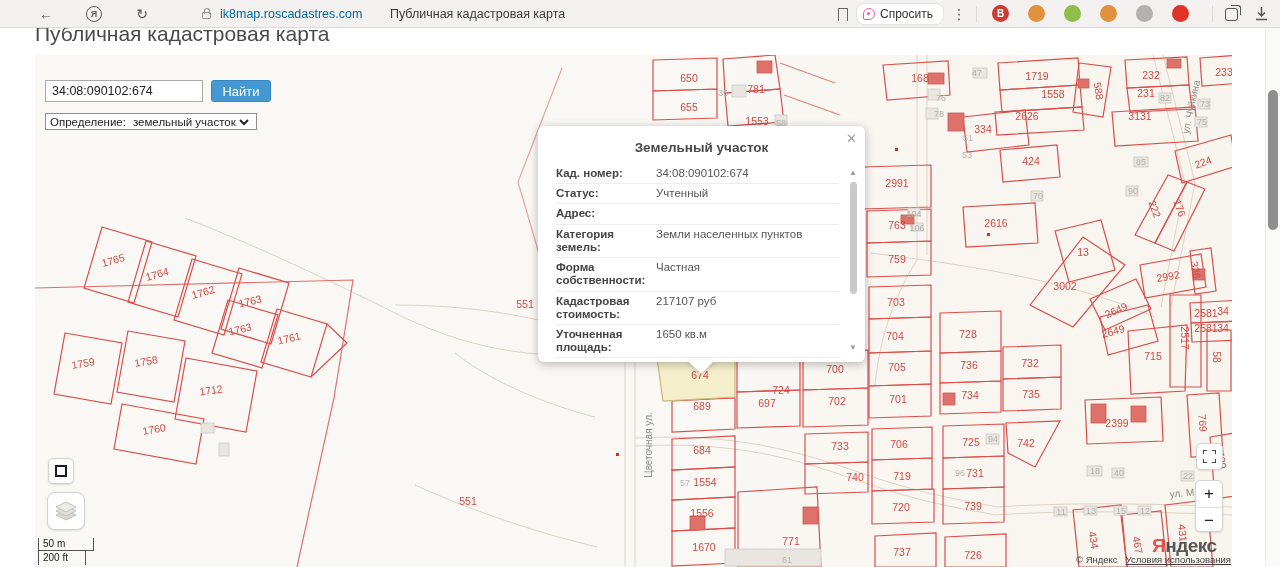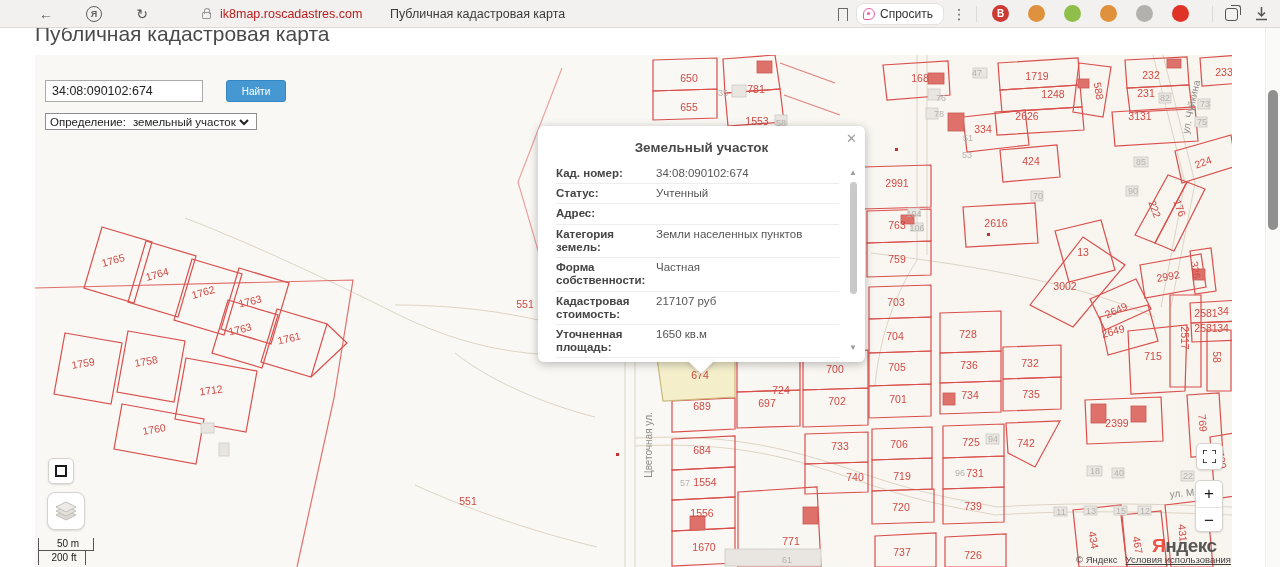--- a/index.html
+++ b/index.html
@@ -10,21 +10,21 @@
   .chrome { position:absolute; left:0; top:0; width:1280px; height:28px;
     background:#f3f1ef; border-bottom:1px solid #dcdad6; z-index:60; }
   .chrome .ic { position:absolute; top:0; height:28px; display:flex; align-items:center;
     justify-content:center; color:#555; font-size:14px; cursor:pointer; }
   .ya-logo { width:16px; height:16px; border:1.6px solid #5f5f5f; border-radius:50%;
     font-size:9px; font-weight:bold; color:#5f5f5f; display:flex; align-items:center; justify-content:center; }
   .lock { width:9px; height:7px; border:1.2px solid #9a9896; border-radius:1px; position:relative; margin-top:3px;}
   .lock:before { content:''; position:absolute; left:1px; top:-5px; width:4px; height:5px;
     border:1.2px solid #9a9896; border-bottom:none; border-radius:3px 3px 0 0; }
   .url { position:absolute; left:220px; top:0; height:28px; display:flex; align-items:center;
-    font-size:12.5px; color:#b91c1c; cursor:pointer; }
+    font-size:12.5px; color:#0369a1; cursor:pointer; }
   .tabtitle { position:absolute; left:390px; top:0; height:28px; display:flex; align-items:center;
     font-size:12.5px; color:#3a3a3a; }
   .ask { position:absolute; left:856px; top:3px; height:22px; padding:0 10px 0 6px; background:#fff;
     border:1px solid #e4e1de; border-radius:8px; display:flex; align-items:center; gap:5px;
     font-size:12px; color:#333; cursor:pointer; }
   .ask .spark { width:12px; height:12px; border:1.4px solid #e85daa; border-radius:50% 50% 50% 2px; position:relative;}
   .ask .spark:before { content:''; position:absolute; left:3px; top:3px; width:3px; height:3px; background:#e85daa; border-radius:50%;}
   .ext { width:17px; height:17px; border-radius:50%; display:flex; align-items:center; justify-content:center;
     color:#fff; font-size:10px; font-weight:bold; cursor:pointer; }
   .sep { position:absolute; top:6px; width:1px; height:16px; background:#dddad6; }
@@ -52,22 +52,22 @@
   #map-labels { position:absolute; left:0; top:0; width:100%; height:100%; pointer-events:none; }
   .ml { position:absolute; transform:translate(-50%,-50%); white-space:nowrap; }
   .ml.p { color:#cf4a44; font-size:10.5px; }
   .ml.b { color:#b5b2ad; font-size:9px; }
   .ml.s { color:#8d8b87; font-size:10px; }
 
   
   .search-box { position:absolute; left:45px; top:80px; z-index:20; display:flex; }
   .search-input { width:158px; height:22px; border:1px solid #a9a9a9; background:#fff; padding:0 6px;
     font-size:12.5px; color:#222; font-family:"Liberation Sans",sans-serif; }
-  .find-btn { margin-left:23px; width:60px; height:22px; background:#4698d2; border:1px solid #3286c2;
-    border-radius:3px; color:#fff; font-size:10px; cursor:pointer; font-family:"Liberation Sans",sans-serif;}
+  .find-btn { margin-left:8px; width:60px; height:22px; background:#4698d2; border:1px solid #3286c2;
+    border-radius:3px; color:#fff; font-size:13px; cursor:pointer; font-family:"Liberation Sans",sans-serif;}
   .filter { position:absolute; left:45px; top:113px; z-index:20; height:17px; background:#fff;
     border:1px solid #8f8f8f; display:flex; align-items:center; padding:0 4px; font-size:11.5px; color:#222; }
   .filter select { border:none; background:#fff; font-size:11.5px; color:#222; margin-left:3px;
     font-family:"Liberation Sans",sans-serif; }
 
   
   .popup { position:absolute; left:538px; top:126px; width:327px; height:236px; background:#fff;
     border-radius:6px; box-shadow:0 2px 10px rgba(0,0,0,.28); z-index:30; overflow:hidden; }
   .popup:after { content:''; position:absolute2; }
   .popup-ptr { position:absolute; left:687px; top:360px; width:0; height:0; z-index:31;
@@ -93,21 +93,21 @@
   .ruler-ic { width:12px; height:12px; border:2px dashed #1a1a1a; }
   .layers-btn { left:47px; top:492px; width:38px; height:38px; border-radius:8px; }
   .fs-btn { left:1196px; top:443px; width:27px; height:27px; border-radius:5px; }
   .zoom-pill { position:absolute; left:1195px; top:480px; width:28px; height:52px; background:#fff;
     border:1px solid #d6d3cf; border-radius:5px; box-shadow:0 1px 2px rgba(0,0,0,.12); z-index:25; }
   .zoom-pill .z { height:26px; display:flex; align-items:center; justify-content:center; font-size:17px;
     color:#1a1a1a; cursor:pointer; }
   .zoom-pill .z + .z { border-top:1px solid #e4e1de; }
 
   
-  .scale { position:absolute; left:38px; top:538px; z-index:25; font-size:10px; color:#222;text-align:center; }
+  .scale { position:absolute; left:38px; top:538px; z-index:25; font-size:10px; color:#222; }
   .scale .m { border-bottom:1px solid #555; border-left:1px solid #555; border-right:1px solid #555;
     width:56px; padding:0 0 1px 4px; }
   .scale .f { border-left:1px solid #555; border-right:1px solid #555; width:48px; padding:1px 0 2px 4px; }
 
   
   .ylogo { position:absolute; left:1152px; top:535px; font-size:19px; font-weight:bold; color:#3c3c3c;
     opacity:.85; z-index:24; letter-spacing:-0.5px;}
   .ylogo .r { color:#e8362a; }
   .attrib { position:absolute; left:1076px; top:554px; font-size:9.5px; color:#3f3f3f; z-index:24; white-space:nowrap;}
   .attrib a { color:#3f3f3f; text-decoration:underline; cursor:pointer; }
@@ -366,21 +366,21 @@
       <span class="ml p" style="left: 996px; top: 339px;">735</span>
       <span class="ml p" style="left: 862px; top: 170px;">763</span>
       <span class="ml p" style="left: 862px; top: 204px;">759</span>
       <span class="ml p" style="left: 862px; top: 128px;">2991</span>
       <span class="ml p" style="left: 861px; top: 247px;">703</span>
       <span class="ml p" style="left: 860px; top: 281px;">704</span>
       <span class="ml p" style="left: 961px; top: 168px;">2616</span>
       <span class="ml p" style="left: 996px; top: 106px;">424</span>
       <span class="ml p" style="left: 948px; top: 74px;">334</span>
       <span class="ml p" style="left: 992px; top: 61px;">2626</span>
-      <span class="ml p" style="left: 1018px; top: 39px;">1248</span>
+      <span class="ml p" style="left: 1018px; top: 39px;">1558</span>
       <span class="ml p" style="left: 1002px; top: 21px;">1719</span>
       <span class="ml p" style="left: 885px; top: 23px;">168</span>
       <span class="ml p" style="left: 1116px; top: 20px;">232</span>
       <span class="ml p" style="left: 1111px; top: 38px;">231</span>
       <span class="ml p" style="left: 1105px; top: 61px;">3131</span>
       <span class="ml p" style="left: 1064px; top: 36px; transform: translate(-50%, -50%) rotate(80deg);">588</span>
       <span class="ml p" style="left: 1189px; top: 17px;">233</span>
       <span class="ml p" style="left: 1168px; top: 107px; transform: translate(-50%, -50%) rotate(-20deg);">224</span>
       <span class="ml p" style="left: 1120px; top: 154px; transform: translate(-50%, -50%) rotate(70deg);">222</span>
       <span class="ml p" style="left: 1145px; top: 153px; transform: translate(-50%, -50%) rotate(70deg);">176</span>

